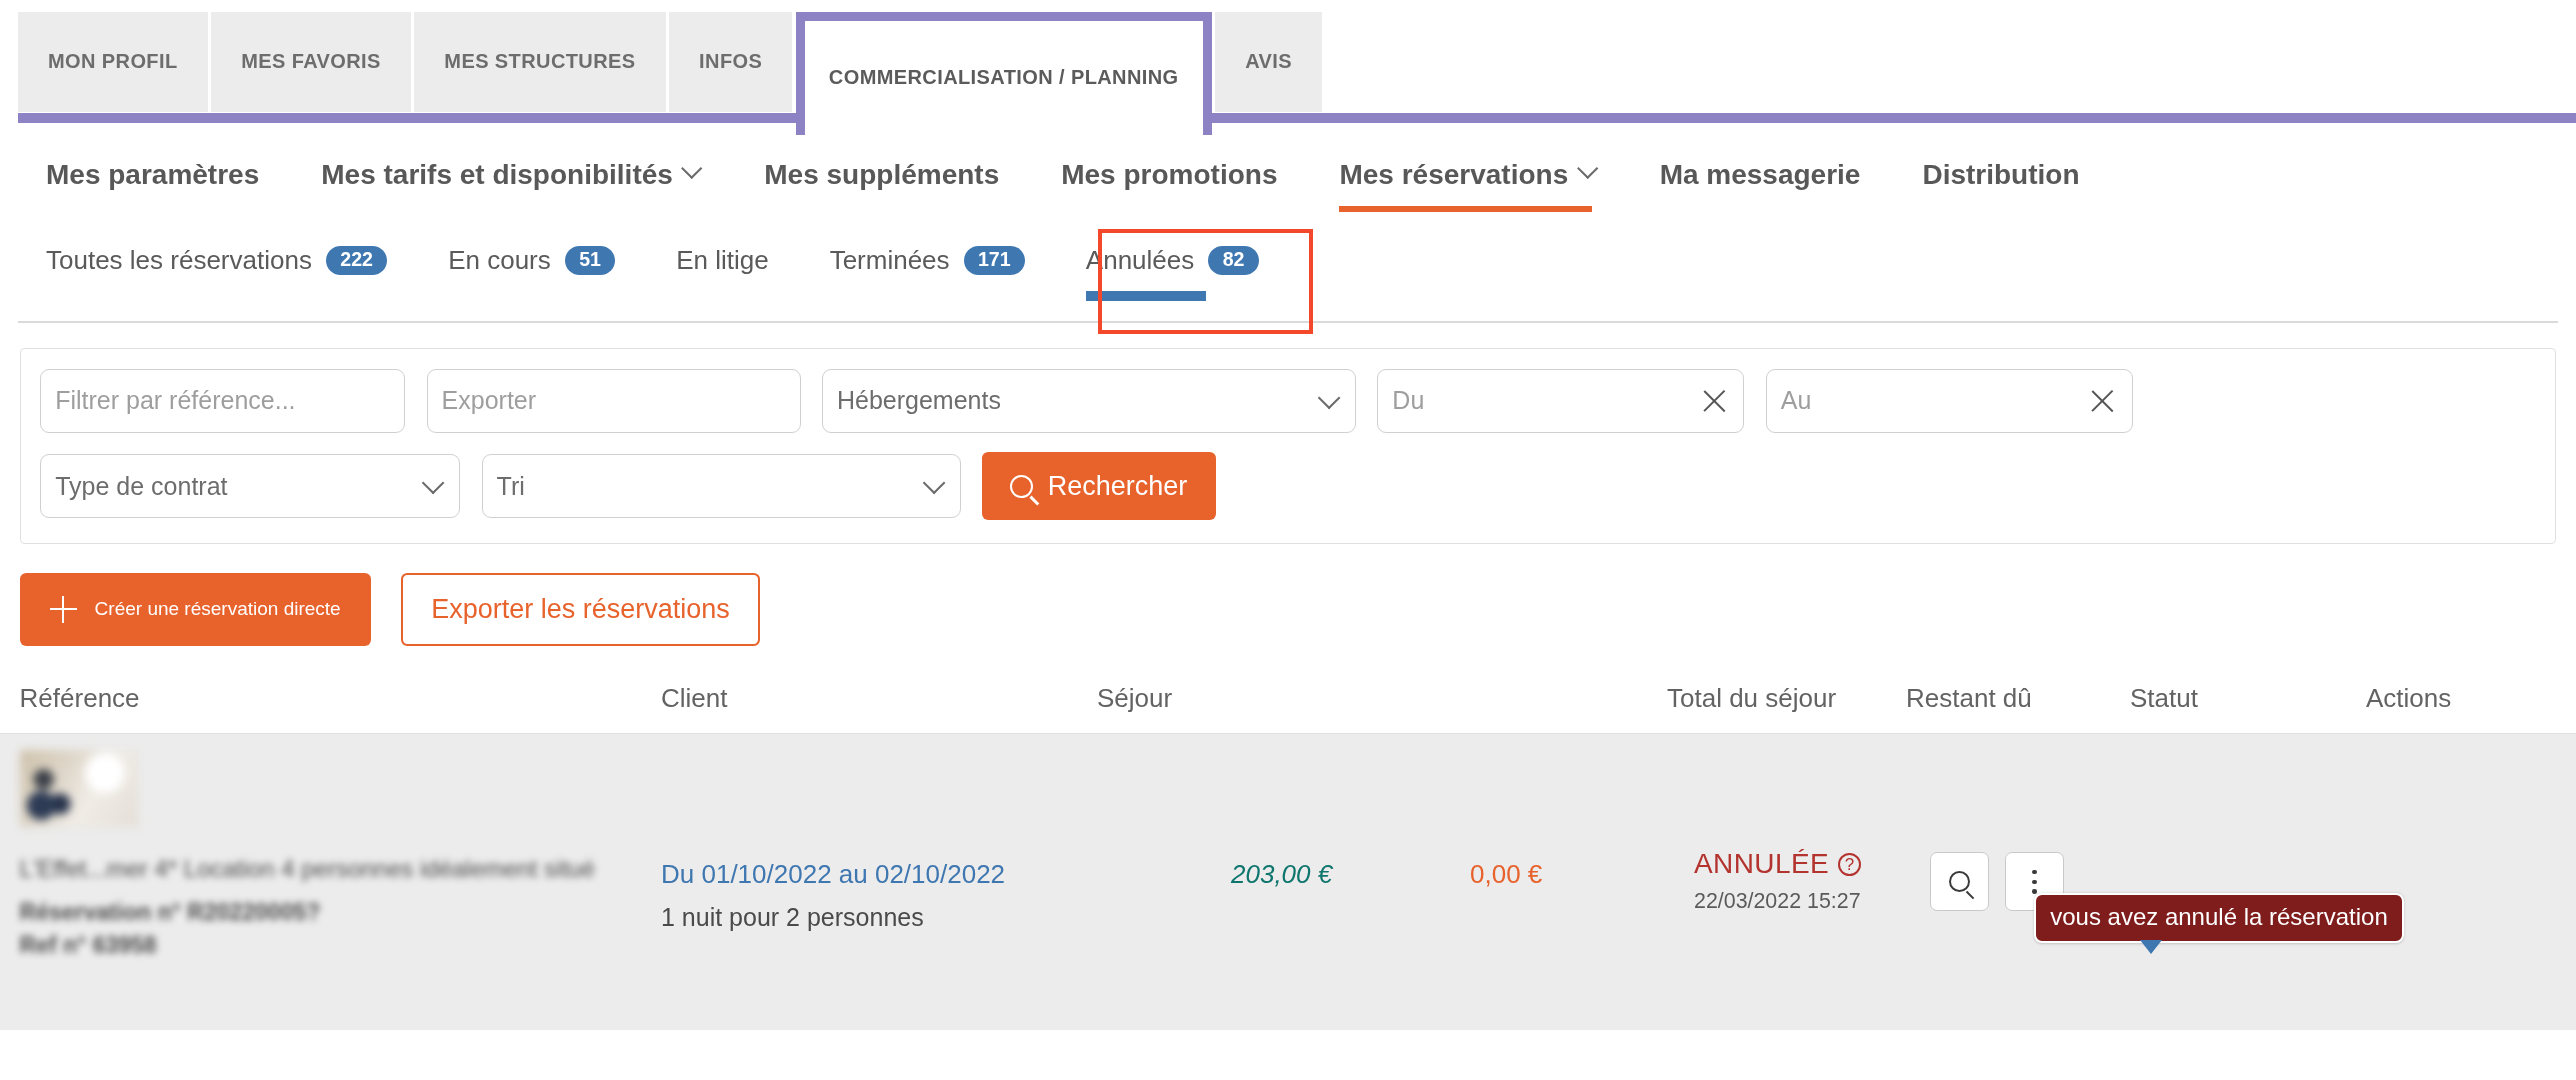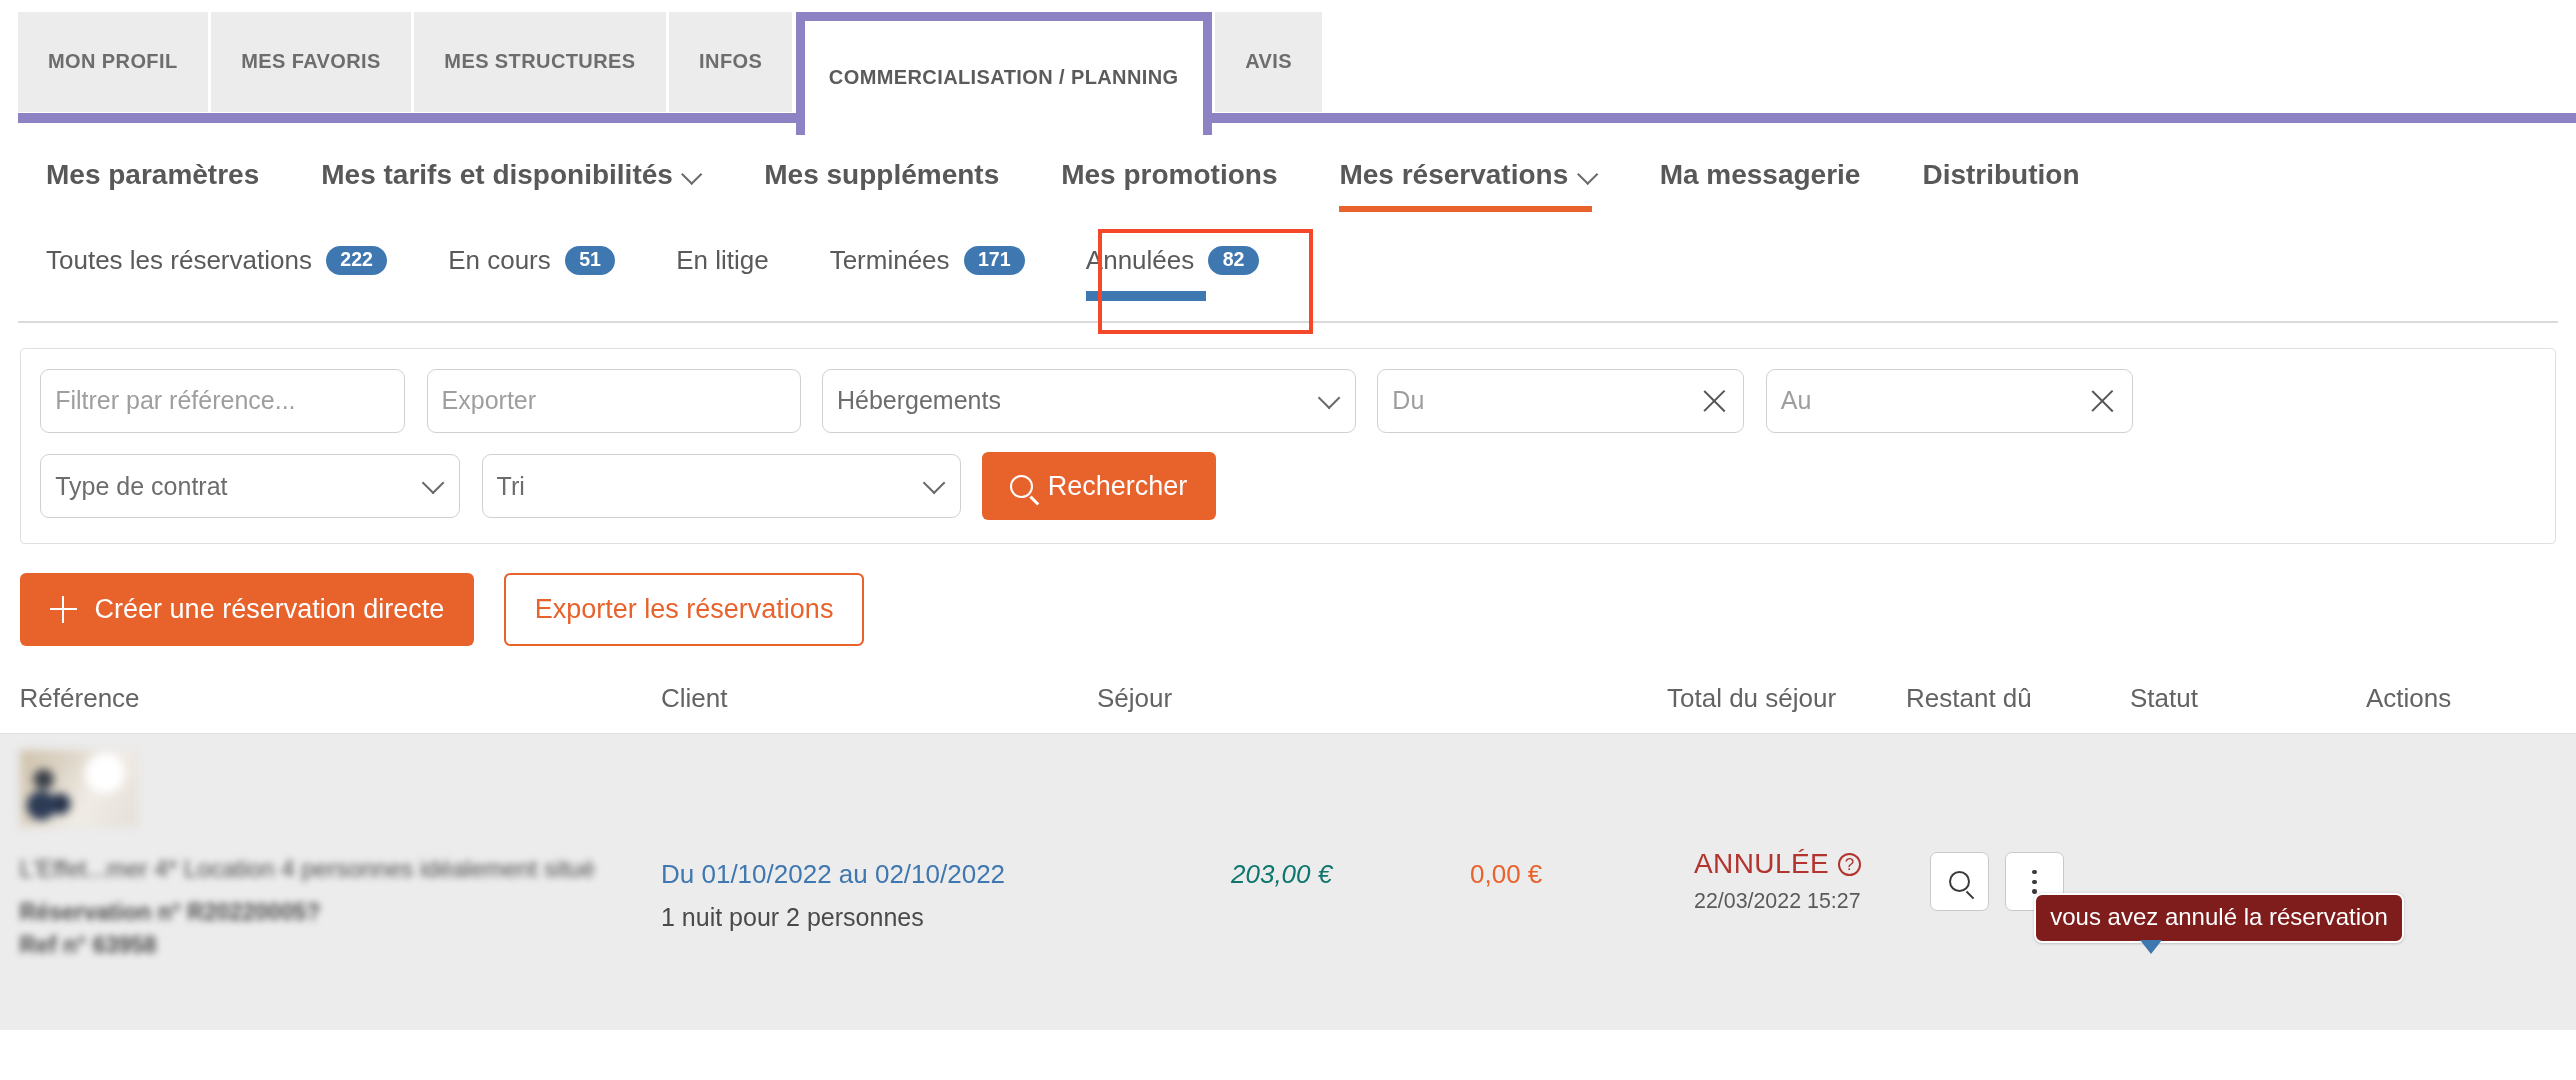--- a/index.html
+++ b/index.html
@@ -73,21 +73,21 @@
   .menu-item {
     position: relative;
     font-size: 28px;
     font-weight: bold;
     color: #585858;
     margin-right: 62px;
     white-space: nowrap;
     cursor: pointer;
     padding-bottom: 23px;
     display: flex;
-    align-items: center;
+    align-items: flex-start;
     gap: 9.8px;
   }
   .menu-item .caret {
     display: inline-block;
     width: 19.6px;
     height: 19.6px;
     position: relative;
   }
   .menu-item .caret::before {
     content: "";
@@ -276,21 +276,21 @@
     display: flex;
     gap: 30px;
     padding: 28.5px 0 0 19.6px;
   }
   .btn-primary {
     height: 73px;
     background: #e8622c;
     color: #fff;
     border: none;
     border-radius: 6.2px;
-    font-size: 27px;
+    font-size: 19px;
     font-family: inherit;
     padding: 0 30px;
     display: flex;
     align-items: center;
     gap: 18px;
     cursor: pointer;
   }
   .plus {
     display:inline-block;
     position: relative;

